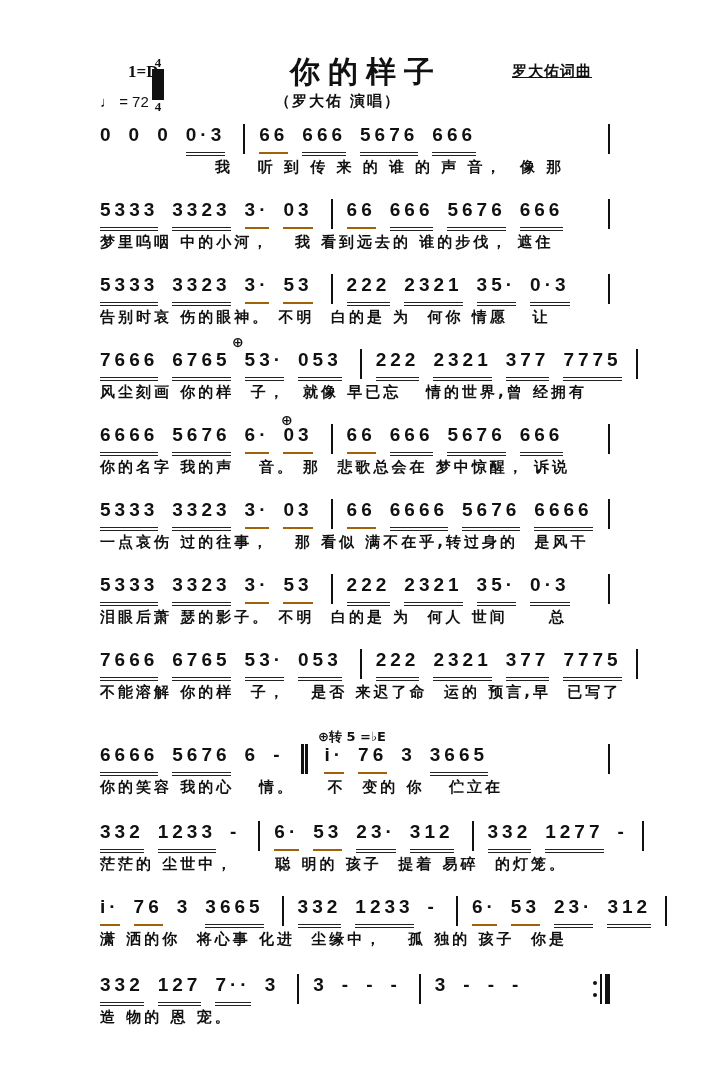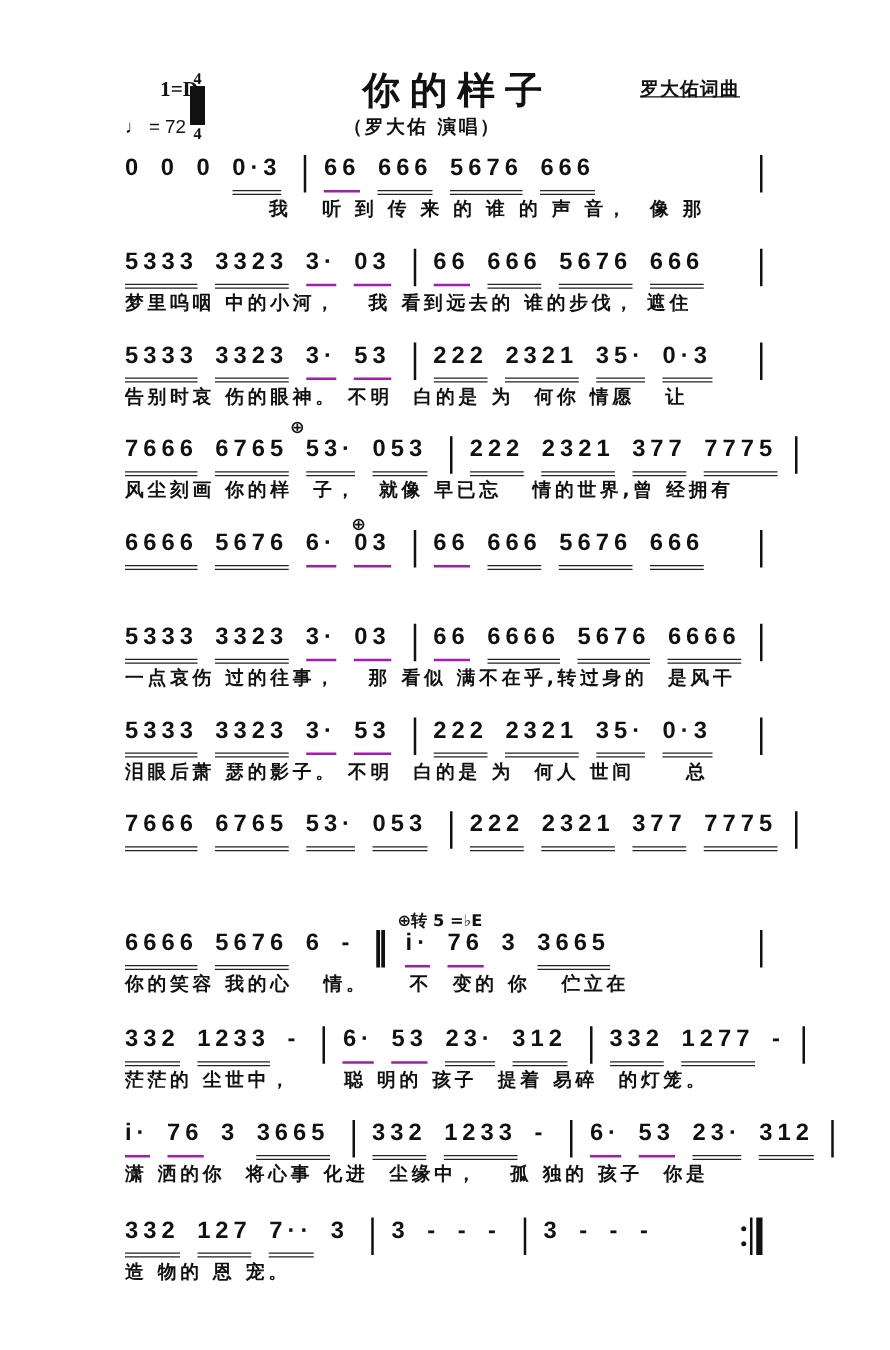--- a/index.html
+++ b/index.html
@@ -10,21 +10,21 @@
   .hdr-time span { display:block; }
   .hdr-time .bar { border-top:1px solid #111; width:12px; margin:0 auto; }
   .hdr-tempo { position:absolute; left:100px; top:93px; font:15px "Liberation Sans", sans-serif;text-align:center; }
   .hdr-title { position:absolute; left:0; width:712px; top:52px; text-align:center; font:bold 30px "DejaVu Sans", sans-serif; letter-spacing:8px; padding-left:20px; box-sizing:border-box; }
   .hdr-singer { position:absolute; left:0; width:676px; top:92px; text-align:center; font:bold 15px "DejaVu Sans", sans-serif; letter-spacing:2px; }
   .hdr-credit { position:absolute; left:512px; top:62px; font:bold 15px "DejaVu Sans", sans-serif; letter-spacing:1px;text-decoration:underline; }
 
   .row { position:absolute; left:100px; width:510px; height:70px; }
   .notes { position:absolute; left:0; top:6px; width:100%; height:30px; display:flex; align-items:flex-start; }
   .grp { position:relative; display:flex; margin-right:14px; font:bold 19px "Liberation Sans", sans-serif; letter-spacing:4px; padding-bottom:6px; white-space:nowrap; }
-  .grp.u1 { border-bottom:2px solid #a21caf; }
+  .grp.u1 { border-bottom:2px solid #a16207; }
   .grp.u2 { border-bottom:4px double #222; }
   .bar { width:2px; height:30px; background:#111; margin:0 14px 0 4px; flex:none; }
   .bar.end { margin-left:auto; margin-right:0; }
   .bar.dbl { width:3px; box-shadow:4px 0 0 #111; margin-right:20px; }
   .fin { margin-left:auto; display:flex; align-items:center; height:30px; gap:3px; }
   .fin .dots { display:flex; flex-direction:column; gap:8px; }
   .fin .dots i { width:4px; height:4px; background:#111; border-radius:50%; display:block; }
   .fin .thin { width:2px; height:30px; background:#111; }
   .fin .thick { width:5px; height:30px; background:#111; }
   .lyrics { position:absolute; left:0; top:40px; width:100%; font:bold 15px "DejaVu Sans", sans-serif; letter-spacing:3px; white-space:pre; }
@@ -119,20 +119,21 @@
         <span class="grp u2">5676</span>
         <span class="grp u1">6·</span>
         <span class="grp u1">03</span>
         <div class="bar"></div>
         <span class="grp u1">66</span>
         <span class="grp u2">666</span>
         <span class="grp u2">5676</span>
         <span class="grp u2">666</span>
         <div class="bar end"></div>
       </div>
+      <div class="lyrics">你的名字 我的声   音。 那  悲歌总会在 梦中惊醒， 诉说</div>
     </div>
     <div class="row" style="top: 493px;">
       <div class="notes">
         <span class="grp u2">5333</span>
         <span class="grp u2">3323</span>
         <span class="grp u1">3·</span>
         <span class="grp u1">03</span>
         <div class="bar"></div>
         <span class="grp u1">66</span>
         <span class="grp u2">6666</span>
@@ -163,20 +164,21 @@
         <span class="grp u2">6765</span>
         <span class="grp u2">53·</span>
         <span class="grp u2">053</span>
         <div class="bar"></div>
         <span class="grp u2">222</span>
         <span class="grp u2">2321</span>
         <span class="grp u2">377</span>
         <span class="grp u2">7775</span>
         <div class="bar end"></div>
       </div>
+      <div class="lyrics">不能溶解 你的样  子，   是否 来迟了命  运的 预言,早  已写了</div>
     </div>
     <div class="row" style="top: 738px;">
       <div class="notes">
         <span class="grp u2">6666</span>
         <span class="grp u2">5676</span>
         <span class="grp">6</span>
         <span class="grp">-</span>
         <div class="bar dbl"></div>
         <span class="grp u1">i·</span>
         <span class="grp u1">76</span>

